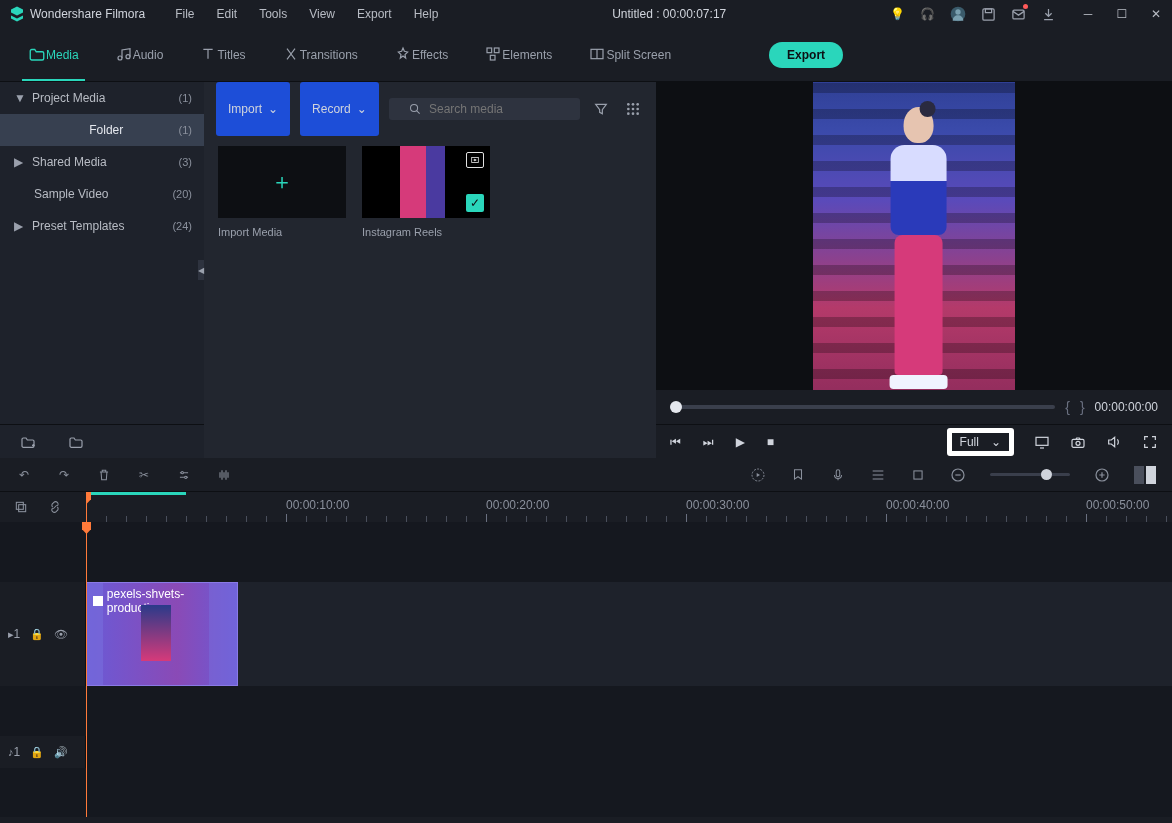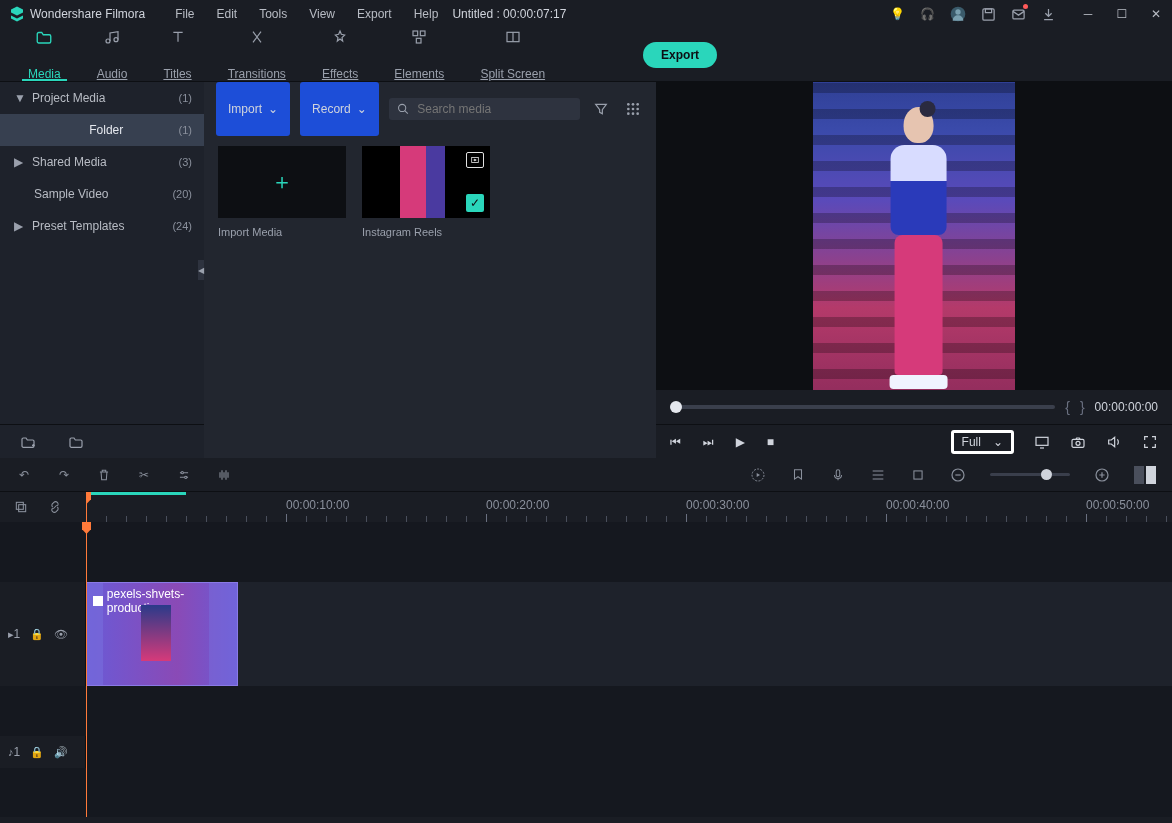--- a/index.html
+++ b/index.html
@@ -4,29 +4,29 @@
 <style>
 * { margin: 0; padding: 0; box-sizing: border-box; font-family: -apple-system, "Segoe UI", Arial, sans-serif; font-size: 12px; user-select: none; }
 body { width: 1172px; height: 823px; background: #1a1d24; color: #b8bcc4; overflow: hidden; }
 
 
 .titlebar { height: 28px; background: #1a1d24; display: flex; align-items: center; padding: 0 8px; gap: 4px; }
 .logo { width: 18px; height: 18px; }
 .app-name { color: #d0d4dc; font-size: 12px; margin-right: 16px; }
 .menubar { display: flex; gap: 2px; }
 .menubar span { padding: 4px 10px; color: #b8bcc4; cursor: pointer; }
-.title-center { flex: 1; color: #d0d4dc; }
+.title-center { flex: 1; text-align: center; color: #d0d4dc; }
 .title-right { display: flex; align-items: center; gap: 14px; }
 .title-right .icn { width: 16px; height: 16px; display: flex; align-items: center; justify-content: center; cursor: pointer; color: #9aa0ac; }
 .win-ctl { display: flex; gap: 18px; margin-left: 10px; }
 .win-ctl .icn { color: #b8bcc4; }
 
 
 .tabs { height: 54px; background: #1a1d24; display: flex; align-items: center; padding: 0 10px; border-bottom: 1px solid #0d0f13; }
-.tab { display: flex; flex-direction: column; align-items: center; justify-content: space-between; padding: 0 18px; height: 100%; color: #9aa0ac; cursor: pointer; position: relative; text-decoration: underline; }
+.tab { display: flex; flex-direction: row; align-items: center; justify-content: flex-start; padding: 0 18px; height: 100%; color: #9aa0ac; cursor: pointer; position: relative; }
 .tab.active { color: #2ad6bb; }
 .tab.active::after { content: ""; position: absolute; bottom: 0; left: 12px; right: 12px; height: 2px; background: #2ad6bb; }
 .tab .ticon { height: 18px; margin-bottom: 2px; display: flex; align-items: center; justify-content: center; }
 .export-btn { margin-left: 80px; background: #2ad6bb; color: #0d0f13; padding: 6px 18px; border-radius: 16px; font-weight: 600; cursor: pointer; }
 
 
 .main { display: flex; height: 376px; }
 .sidebar { width: 204px; background: #1e222b; overflow-y: auto; }
 .sb-item { display: flex; align-items: center; height: 32px; padding: 0 12px 0 14px; cursor: pointer; color: #b8bcc4; }
 .sb-item.selected { background: #374050; color: #e4e7ed; }
@@ -34,21 +34,21 @@
 .sb-label { flex: 1; margin-left: 4px; }
 .sb-count { color: #8a909c; font-size: 11px; }
 .sb-item.indent .sb-label { margin-left: 20px; }
 
 .sidebar-bottom { position: absolute; bottom: 0; left: 0; width: 204px; height: 34px; display: flex; align-items: center; gap: 32px; padding-left: 20px; border-top: 1px solid #0d0f13; background:#1e222b;}
 .sidebar-bottom .icn { color:#9aa0ac; cursor:pointer;}
 
 .panel { width: 452px; background: #22262f; position: relative; }
 .panel-top { height: 38px; display: flex; align-items: center; gap: 10px; padding: 0 12px; margin-top:8px;}
 .dropdown { display: flex; align-items: center; gap: 6px; background: #1d4ed8; padding: 20px 12px; border-radius: 3px; color: #d0d4dc; cursor: pointer; }
-.search { flex: 1; display: flex; align-items: center; gap: 8px; background: #2e333f; padding: 4px 8px; border-radius: 3px; }
+.search { flex: 1; display: flex; align-items: center; gap: 8px; background: #2e333f; padding: 4px 20px; border-radius: 3px; }
 .search input { background: transparent; border: none; outline: none; color: #b8bcc4; width: 100%; }
 .panel-icn { width: 22px; color: #9aa0ac; cursor: pointer; display:flex; justify-content:center;}
 
 .media-grid { display: flex; gap: 16px; padding: 18px 14px; }
 .media-item { width: 128px; }
 .thumb { width: 128px; height: 72px; background: #0d0f13; display: flex; align-items: center; justify-content: center; position: relative; }
 .plus { color: #2ad6bb; font-size: 22px; font-weight: 300; }
 .thumb-img { width:100%; height:100%; background: linear-gradient(90deg, #000 0 30%, #d63a7a 30% 50%, #4a3aa0 50% 65%, #000 65% 100%); position:relative;}
 .thumb-badge { position:absolute; top:6px; right:6px; width:18px; height:16px; border:1.5px solid #e0e0e0; border-radius:2px; display:flex; align-items:center; justify-content:center;}
 .thumb-check { position:absolute; bottom:6px; right:6px; width:18px; height:18px; background:#2ad6bb; border-radius:2px; display:flex; align-items:center; justify-content:center; color:#0d0f13;}
@@ -69,21 +69,21 @@
 
 .preview-scrub { height: 34px; display:flex; align-items:center; gap:10px; padding:0 14px; background:#1a1d24;}
 .scrub-track { flex:1; height:4px; background:#3a3f4c; border-radius:2px; position:relative;}
 .scrub-dot { position:absolute; left:0; top:-4px; width:12px; height:12px; background:#e4e7ed; border-radius:50%;}
 .brace { color:#6a7080; font-size:14px; cursor:pointer;}
 .timecode { color:#d0d4dc; font-variant-numeric: tabular-nums;}
 
 .preview-controls { height: 34px; display:flex; align-items:center; padding:0 14px; gap:20px; background:#1a1d24; border-top:1px solid #0d0f13;}
 .pc-left { display:flex; gap:22px; align-items:center;}
 .pc-right { margin-left:auto; display:flex; gap:20px; align-items:center;}
-.pc-right .dropdown { background:transparent; border:3px solid #ffffff; padding:2px 8px; border-radius:3px; gap:12px;}
+.pc-right .dropdown { background:transparent; border:5px solid #ffffff; padding:2px 8px; border-radius:3px; gap:12px;}
 .play-icn { color:#d0d4dc; cursor:pointer;}
 
 
 .timeline { background:#1a1d24; }
 .tl-toolbar { height: 34px; display:flex; align-items:center; padding:0 16px; gap:24px; border-bottom:1px solid #0d0f13;}
 .tl-toolbar .icn { color:#8a909c; cursor:pointer; width:16px; height:16px; display:flex; align-items:center; justify-content:center;}
 .tl-toolbar .spacer { flex:1;}
 .zoom-slider { width:80px; height:3px; background:#3a3f4c; position:relative; border-radius:2px;}
 .zoom-dot{position:absolute; right:18px; top:-4px; width:11px; height:11px; background:#d0d4dc; border-radius:50%;}
 .timeline-mode { display:flex; gap:2px;}

